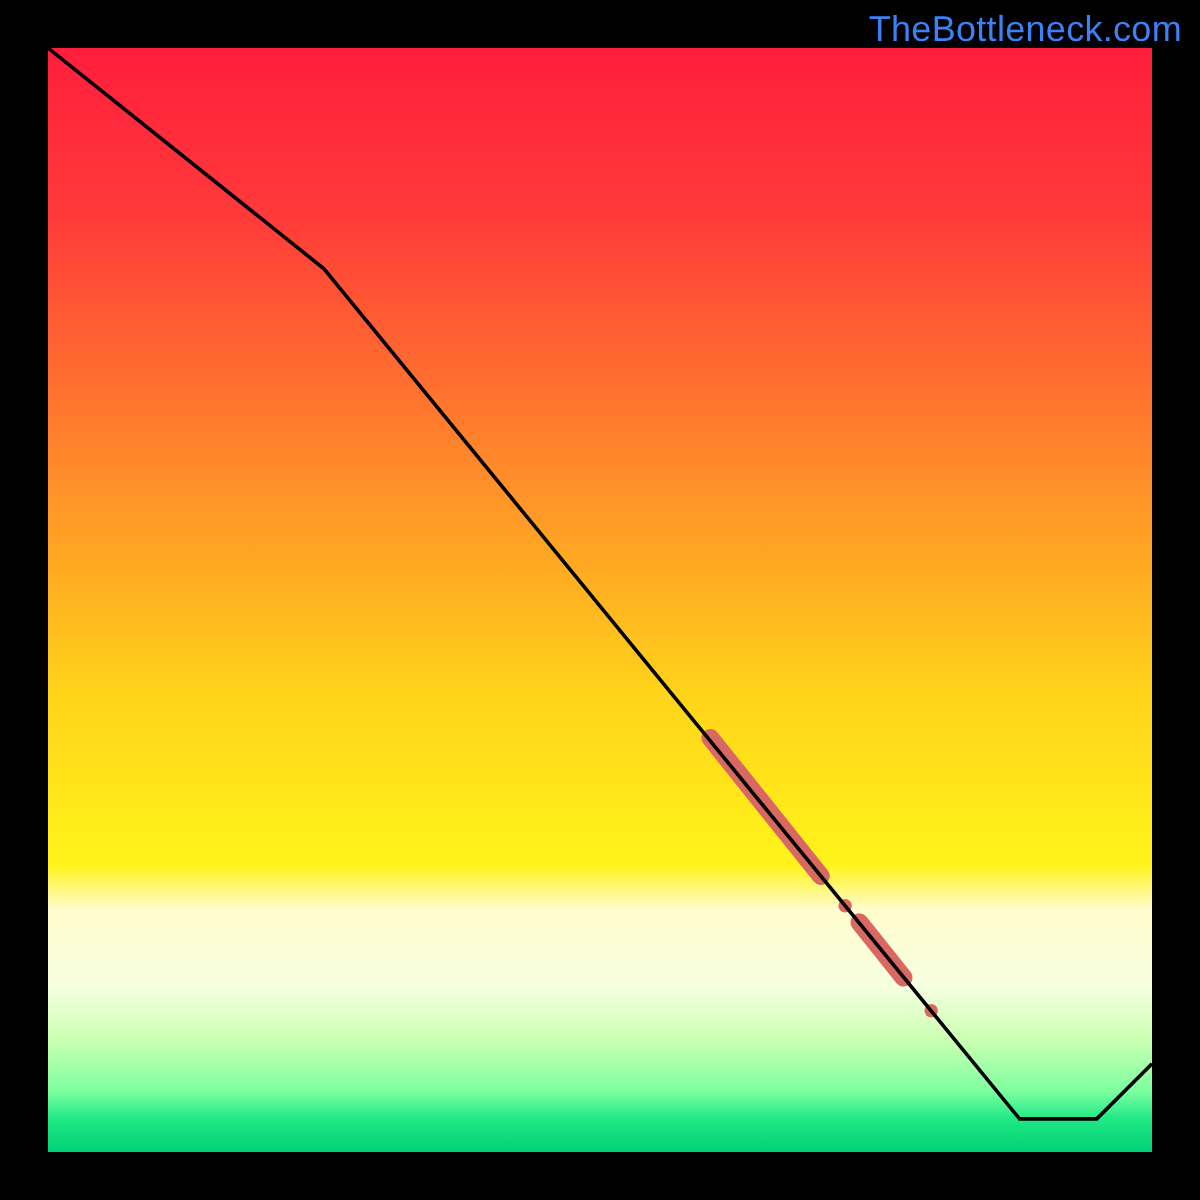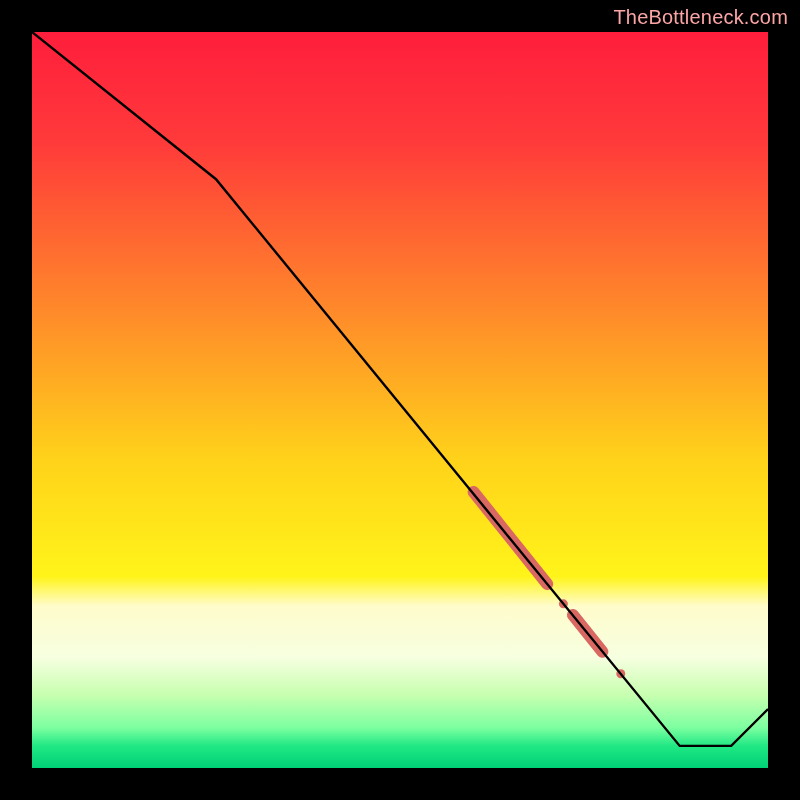--- a/index.html
+++ b/index.html
@@ -15,22 +15,22 @@
   .outer {
     position: absolute;
     top: 0; left: 0;
     width: 800px; height: 800px;
     background: #000;
   }
   .watermark {
     position: absolute;
     top: 6px;
     right: 12px;
-    color: #fca5a5;
-    font-size: 20px;
+    color: #3b82f6;
+    font-size: 24px;
     font-weight: 500;
     letter-spacing: 0.2px;
     z-index: 10;
   }
   .plot {
     position: absolute;
     top: 32px;
     left: 32px;
     width: 736px;
     height: 736px;

